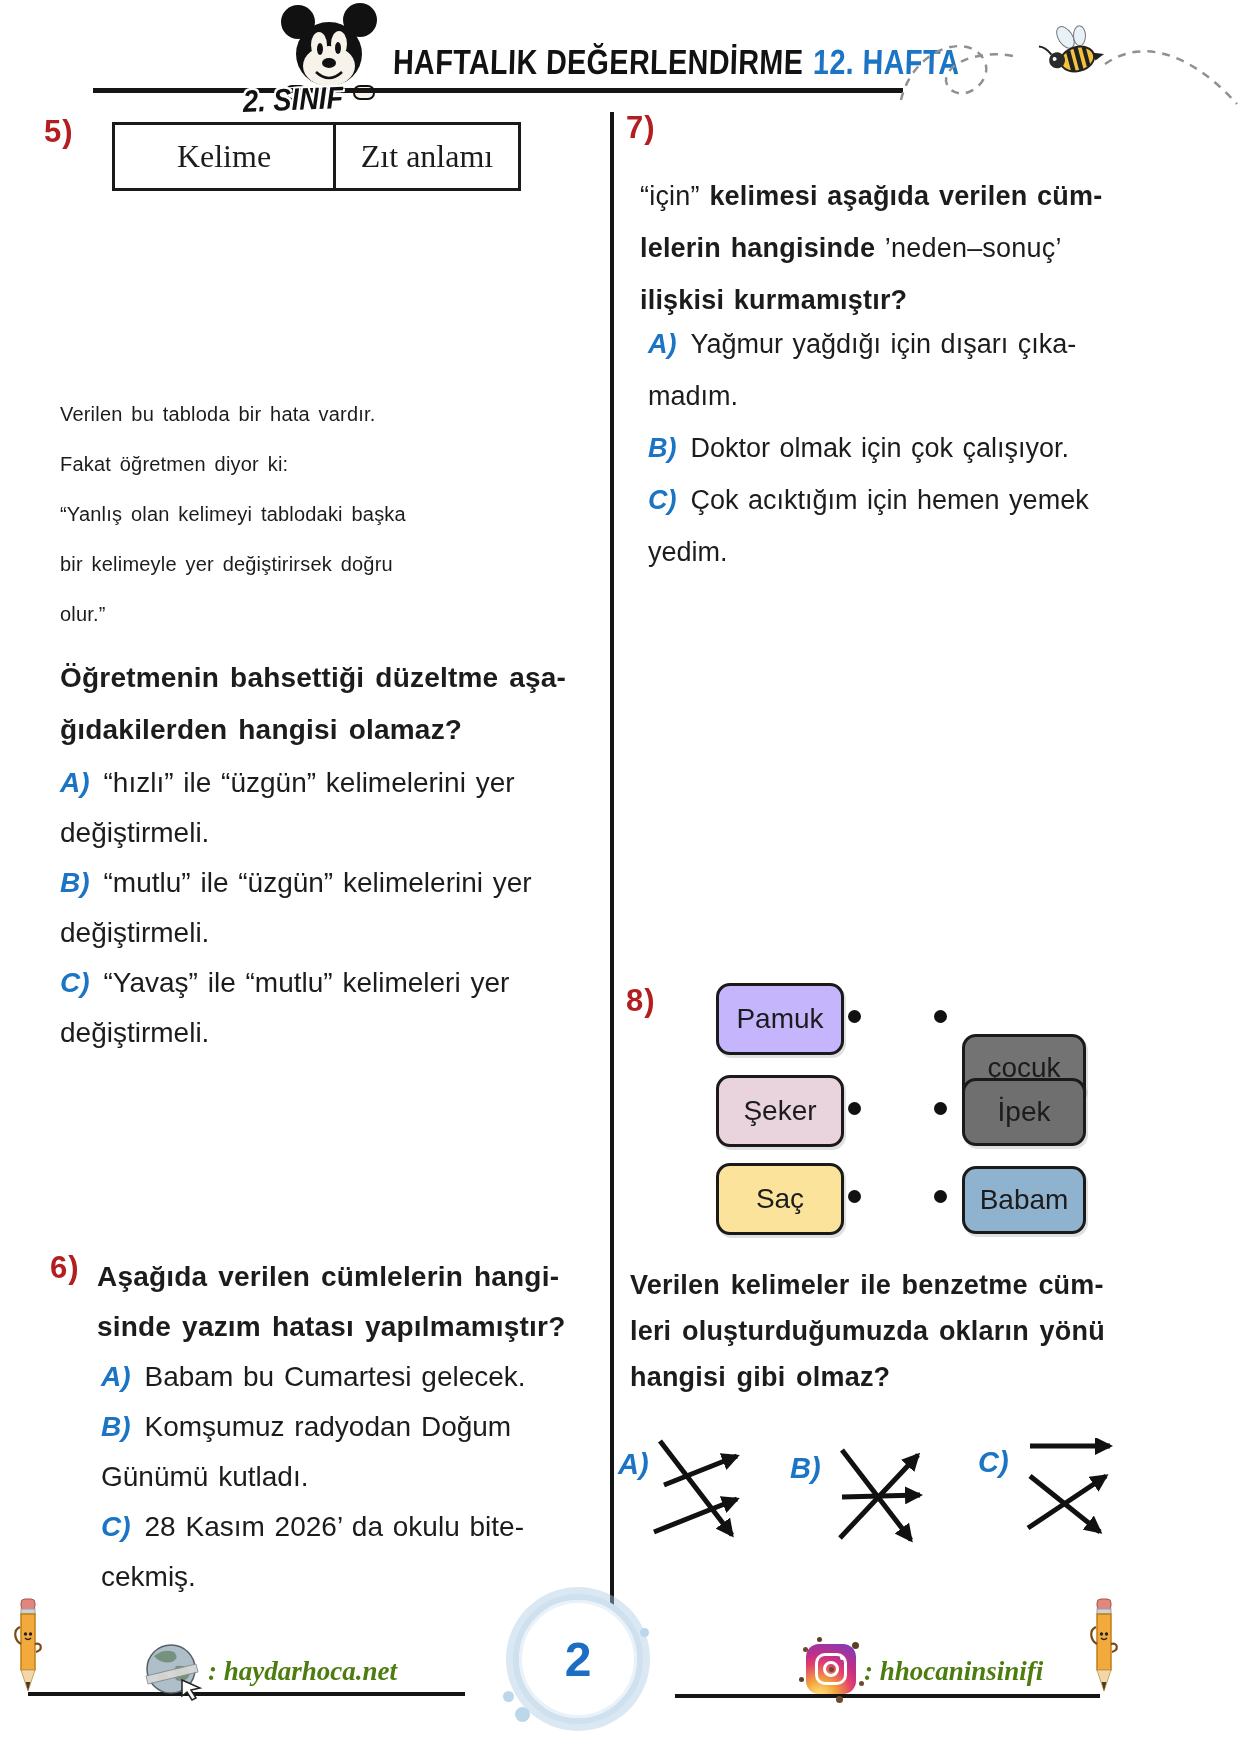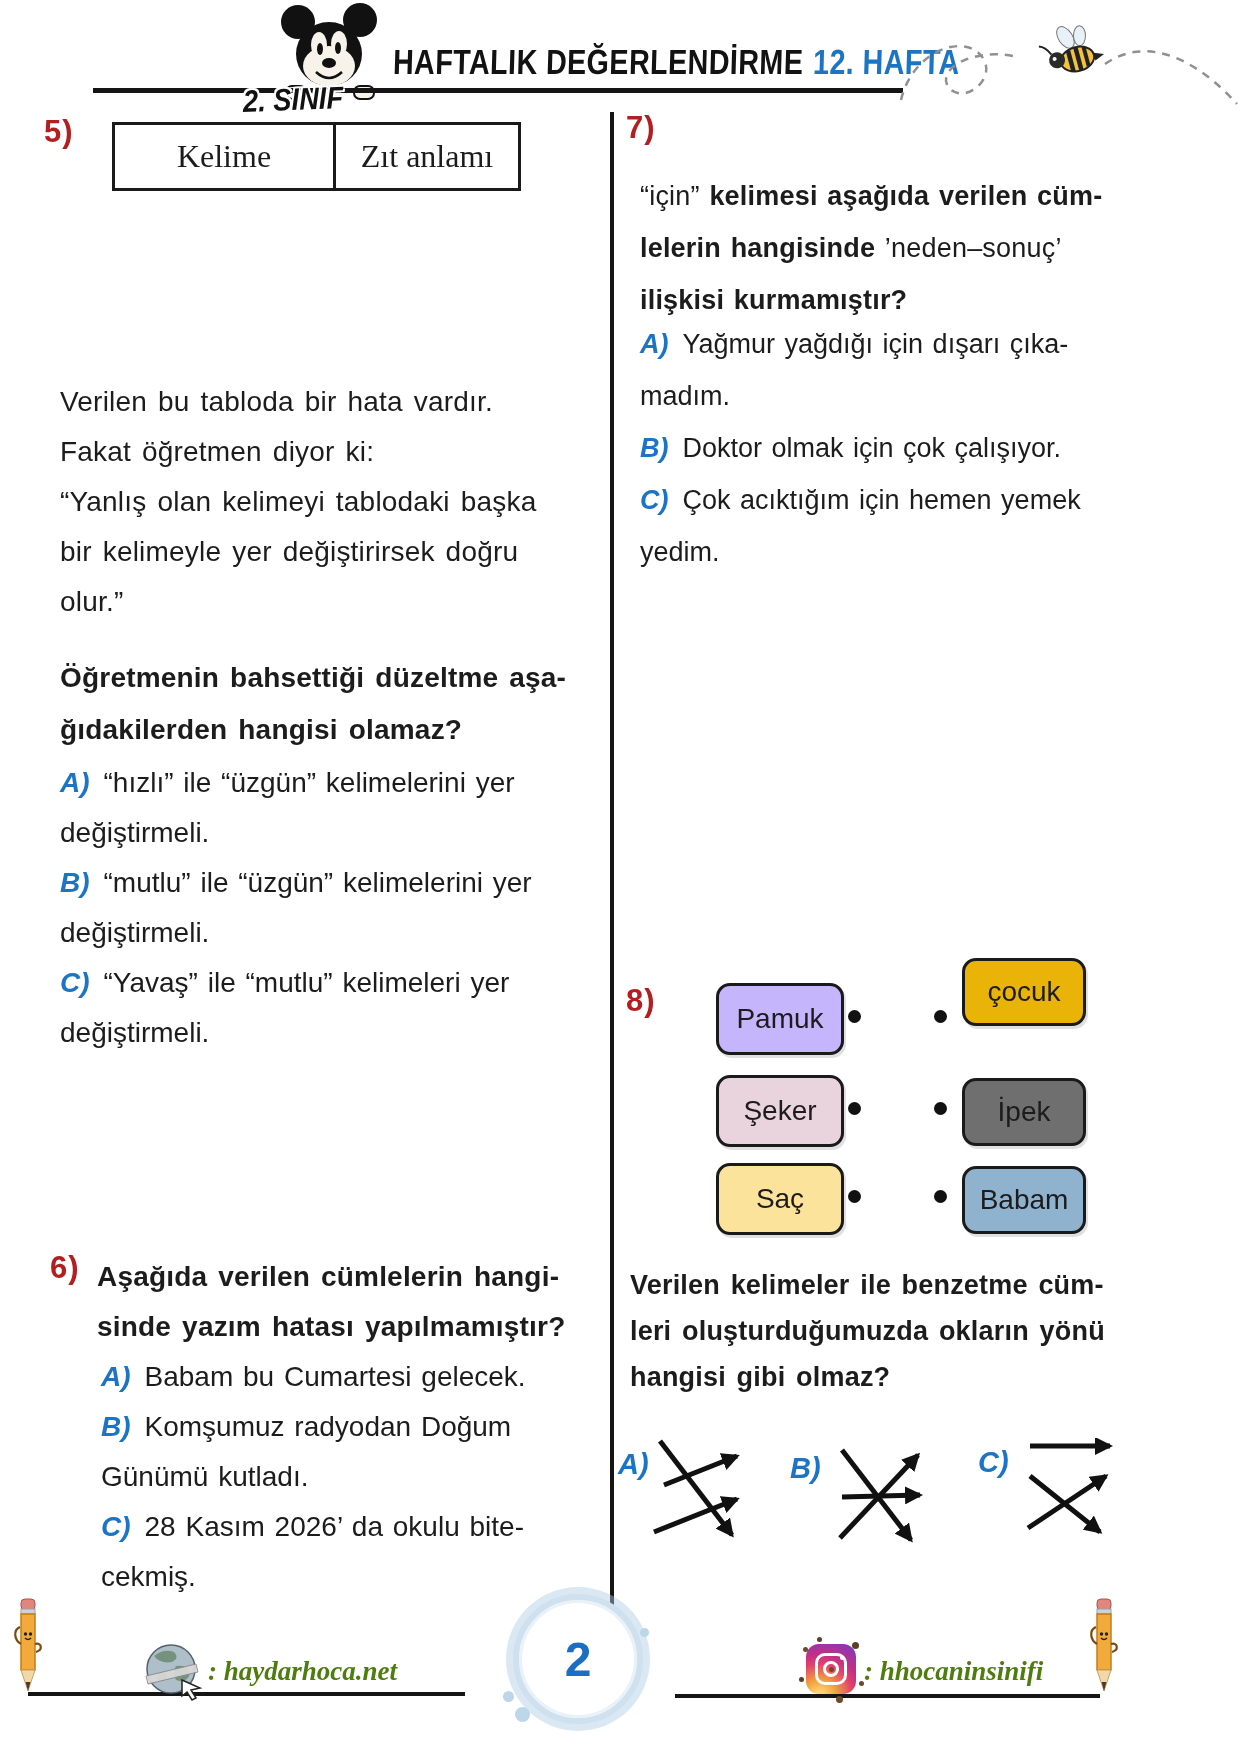--- a/index.html
+++ b/index.html
@@ -14,21 +14,21 @@
   .title-blue{color:#1b74c4;}
   .grade{font-weight:bold;font-style:italic;font-size:31px;color:#111;
          transform:scaleX(.88) rotate(-2deg);transform-origin:left center;
          text-shadow:-2px -2px 0 #fff,2px -2px 0 #fff,-2px 2px 0 #fff,2px 2px 0 #fff;}
   .qnum{font-weight:bold;font-size:31px;color:#b31f20;letter-spacing:1px;}
   .stem{font-weight:bold;font-size:28px;line-height:52px;}
   .opt{font-size:28px;line-height:50px;}
   .opt .letter{color:#1b74c4;font-weight:bold;font-style:italic;margin-right:14px;}
   .opt .otext{white-space:pre-line;word-spacing:2px;}
   .rcol{font-size:27px;}
-  .rcol.opt{line-height:52px;}
+  .rcol.opt{line-height:52px;margin-left:8px;}
   table.anton{border-collapse:collapse;font-size:31px;font-family:Liberation Serif, serif;}
   table.anton th,table.anton td{border:3px solid #1a1a1a;font-weight:normal;
       text-align:center;height:63px;padding:0;}
   table.anton th{font-size:32px;}
   .col-k{width:218px;} .col-z{width:182px;}
   .wordbox{position:absolute;border:3px solid #1a1a1a;border-radius:14px;
            display:flex;align-items:center;justify-content:center;
            font-size:28px;box-shadow:2px 3px 0 rgba(0,0,0,.12);}
   .dot{position:absolute;width:13px;height:13px;border-radius:50%;background:#111;}
   .diag-label{color:#1b74c4;font-weight:bold;font-style:italic;font-size:29px;}
@@ -105,21 +105,21 @@
 
   <table class="anton abs" style="left:112px;top:122px;">
     <tbody>
         <tr>
       <th class="col-k">Kelime</th>
       <th class="col-z">Zıt anlamı</th>
     </tr>
   </tbody>
     </table>
 
-  <div class="abs txt" style="left:60px;top:377px;width:534px;font-size:28px;line-height:50px;">Verilen bu tabloda bir hata vardır.
+  <div class="abs txt" style="left:60px;top:389px;width:534px;font-size:20px;line-height:50px;">Verilen bu tabloda bir hata vardır.
 Fakat öğretmen diyor ki:
 “Yanlış olan kelimeyi tablodaki başka
 bir kelimeyle yer değiştirirsek doğru
 olur.”</div>
 
   <div class="abs stem txt" style="left:60px;top:652px;width:534px;">Öğretmenin bahsettiği düzeltme aşa-
 ğıdakilerden hangisi olamaz?</div>
 
   <div class="abs opt" style="left:60px;top:758px;width:534px;">
     <span class="letter">A)</span><span class="otext">“hızlı” ile “üzgün” kelimelerini yer
@@ -176,21 +176,21 @@
   <div class="wordbox" style="left: 716px; top: 983px; width: 122px; height: 66px; background: #c4b5fd;">
     <span>Pamuk</span>
   </div>
   <div class="wordbox" style="left: 716px; top: 1075px; width: 122px; height: 66px; background: rgb(233, 211, 221);">
     <span>Şeker</span>
   </div>
   <div class="wordbox" style="left: 716px; top: 1163px; width: 122px; height: 66px; background: rgb(251, 227, 155);">
     <span>Saç</span>
   </div>
 
-  <div class="wordbox" style="left: 962px; top: 958px; width: 118px; height: 62px; background: #eab308;">
+  <div class="wordbox" style="left: 962px; top: 1034px; width: 118px; height: 62px; background: #737373;">
     <span>çocuk</span>
   </div>
   <div class="wordbox" style="left: 962px; top: 1078px; width: 118px; height: 62px; background: rgb(111, 111, 111);">
     <span>İpek</span>
   </div>
   <div class="wordbox" style="left: 962px; top: 1166px; width: 118px; height: 62px; background: rgb(143, 178, 207);">
     <span>Babam</span>
   </div>
 
   <div class="dot" style="left:848px;top:1010px;"></div>

